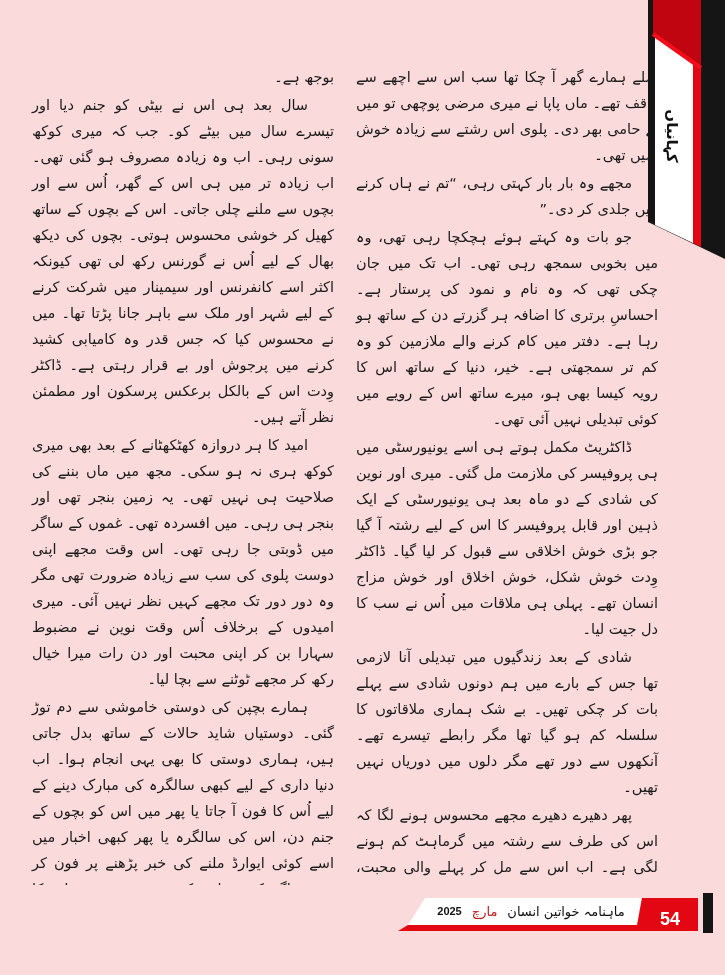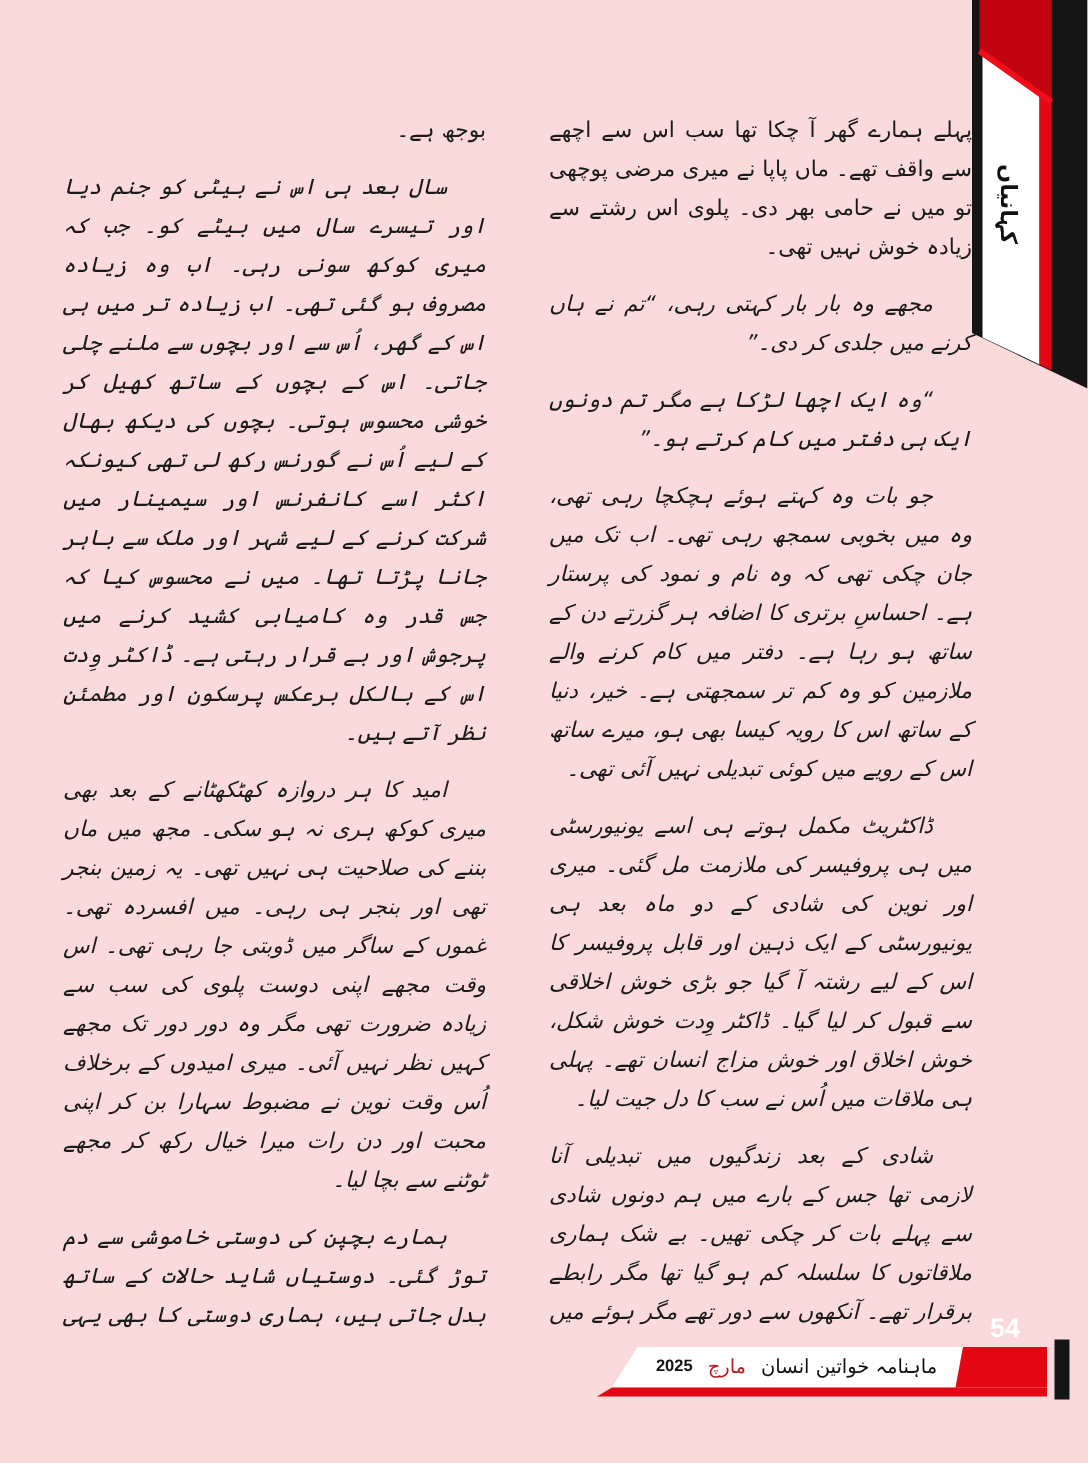--- a/index.html
+++ b/index.html
@@ -11,26 +11,26 @@
   }
   
   .page{position:absolute;inset:0;}
   .columns{
     position:absolute;top:62px;right:65px;left:30px;bottom:90px;
     display:flex;flex-direction:row;gap:18px;direction:rtl;
     overflow:hidden;
   }
   .col{flex:1 1 0;overflow:hidden;}
   .col p{
-    margin:12px;padding:0;
+    margin:2px;padding:0;
     font-size:14.5px;line-height:26px;
     text-align:justify;direction:rtl;
     color:#1a1a1a;
   }
-  .col p.indent{text-indent:26px;font-style:italic;}
+  .col p.indent{text-indent:26px;}
   
   .corner{position:absolute;top:0;right:0;width:77px;height:262px;}
   .corner svg{display:block;}
   .tab-label{
     position:absolute;top:123px;left:632px;width:80px;height:26px;
     transform:rotate(90deg);
     text-align:center;font-size:15px;font-weight:bold;
     direction:rtl;color:#111;line-height:26px;
   }
   
@@ -40,39 +40,38 @@
     direction:rtl;display:flex;align-items:center;justify-content:center;
     gap:10px;white-space:nowrap;
   }
   .footer-text .mag{font-size:13px;color:#111;}
   .footer-text .month{font-size:13px;color:#b91c1c;}
   .footer-text .year{
     font-family:"Liberation Sans",sans-serif;
     font-size:11px;font-weight:bold;color:#111;direction:ltr;
   }
   .page-number{
-    position:absolute;left:642px;top:871px;width:56px;height:28px;
+    position:absolute;left:642px;top:905px;width:56px;height:28px;
     display:flex;align-items:center;justify-content:center;
     color:#fff;font-family:"Liberation Sans",sans-serif;
     font-size:18px;font-weight:bold;
   }
 </style>
 </head>
 <body>
 
 <div class="page">
 
   <div class="columns">
     <div class="col">
       <p>پہلے ہمارے گھر آ چکا تھا سب اس سے اچھے سے واقف تھے۔ ماں پاپا نے میری مرضی پوچھی تو میں نے حامی بھر دی۔ پلوی اس رشتے سے زیادہ خوش نہیں تھی۔</p>
       <p class="indent">مجھے وہ بار بار کہتی رہی، “تم نے ہاں کرنے میں جلدی کر دی۔”</p>
-      <p class="indent">“وہ ایک اچھا لڑکا ہے مگر تم دونوں ایک ہی دفتر میں کام کرتے ہو۔”</p>
       <p class="indent">جو بات وہ کہتے ہوئے ہچکچا رہی تھی، وہ میں بخوبی سمجھ رہی تھی۔ اب تک میں جان چکی تھی کہ وہ نام و نمود کی پرستار ہے۔ احساسِ برتری کا اضافہ ہر گزرتے دن کے ساتھ ہو رہا ہے۔ دفتر میں کام کرنے والے ملازمین کو وہ کم تر سمجھتی ہے۔ خیر، دنیا کے ساتھ اس کا رویہ کیسا بھی ہو، میرے ساتھ اس کے رویے میں کوئی تبدیلی نہیں آئی تھی۔</p>
       <p class="indent">ڈاکٹریٹ مکمل ہوتے ہی اسے یونیورسٹی میں ہی پروفیسر کی ملازمت مل گئی۔ میری اور نوین کی شادی کے دو ماہ بعد ہی یونیورسٹی کے ایک ذہین اور قابل پروفیسر کا اس کے لیے رشتہ آ گیا جو بڑی خوش اخلاقی سے قبول کر لیا گیا۔ ڈاکٹر وِدت خوش شکل، خوش اخلاق اور خوش مزاج انسان تھے۔ پہلی ہی ملاقات میں اُس نے سب کا دل جیت لیا۔</p>
-      <p class="indent">شادی کے بعد زندگیوں میں تبدیلی آنا لازمی تھا جس کے بارے میں ہم دونوں شادی سے پہلے بات کر چکی تھیں۔ بے شک ہماری ملاقاتوں کا سلسلہ کم ہو گیا تھا مگر رابطے برقرار تھے۔ آنکھوں سے دور تھے مگر ہوئے میں دوریاں نہیں تھیں۔</p>
+      <p class="indent">شادی کے بعد زندگیوں میں تبدیلی آنا لازمی تھا جس کے بارے میں ہم دونوں شادی سے پہلے بات کر چکی تھیں۔ بے شک ہماری ملاقاتوں کا سلسلہ کم ہو گیا تھا مگر رابطے تیسرے تھے۔ آنکھوں سے دور تھے مگر دلوں میں دوریاں نہیں تھیں۔</p>
       <p class="indent">پھر دھیرے دھیرے مجھے محسوس ہونے لگا کہ اس کی طرف سے رشتہ میں گرماہٹ کم ہونے لگی ہے۔ اب اس سے مل کر پہلے والی محبت، خوشی، اپنائیت محسوس نہیں ہوتی۔ دو تین مرتبہ میں نے اس کا گلہ بھی کیا۔ یہ بھی پوچھا کہ ڈاکٹر وِدت سے رشتوں میں کشیدگی تو نہیں؟ مگر اس نے ہر بار ایک ہی جواب دیا کہ ڈاکٹر وِدت اس کا پورا خیال رکھتے ہیں بس زندگی میں مصروفیت بہت بڑھ گئی ہے۔ کام کا بہت</p>
     </div>
     <div class="col">
       <p>بوجھ ہے۔</p>
       <p class="indent">سال بعد ہی اس نے بیٹی کو جنم دیا اور تیسرے سال میں بیٹے کو۔ جب کہ میری کوکھ سونی رہی۔ اب وہ زیادہ مصروف ہو گئی تھی۔ اب زیادہ تر میں ہی اس کے گھر، اُس سے اور بچوں سے ملنے چلی جاتی۔ اس کے بچوں کے ساتھ کھیل کر خوشی محسوس ہوتی۔ بچوں کی دیکھ بھال کے لیے اُس نے گورنس رکھ لی تھی کیونکہ اکثر اسے کانفرنس اور سیمینار میں شرکت کرنے کے لیے شہر اور ملک سے باہر جانا پڑتا تھا۔ میں نے محسوس کیا کہ جس قدر وہ کامیابی کشید کرنے میں پرجوش اور بے قرار رہتی ہے۔ ڈاکٹر وِدت اس کے بالکل برعکس پرسکون اور مطمئن نظر آتے ہیں۔</p>
       <p class="indent">امید کا ہر دروازہ کھٹکھٹانے کے بعد بھی میری کوکھ ہری نہ ہو سکی۔ مجھ میں ماں بننے کی صلاحیت ہی نہیں تھی۔ یہ زمین بنجر تھی اور بنجر ہی رہی۔ میں افسردہ تھی۔ غموں کے ساگر میں ڈوبتی جا رہی تھی۔ اس وقت مجھے اپنی دوست پلوی کی سب سے زیادہ ضرورت تھی مگر وہ دور دور تک مجھے کہیں نظر نہیں آئی۔ میری امیدوں کے برخلاف اُس وقت نوین نے مضبوط سہارا بن کر اپنی محبت اور دن رات میرا خیال رکھ کر مجھے ٹوٹنے سے بچا لیا۔</p>
       <p class="indent">ہمارے بچپن کی دوستی خاموشی سے دم توڑ گئی۔ دوستیاں شاید حالات کے ساتھ بدل جاتی ہیں، ہماری دوستی کا بھی یہی انجام ہوا۔ اب دنیا داری کے لیے کبھی سالگرہ کی مبارک دینے کے لیے اُس کا فون آ جاتا یا پھر میں اس کو بچوں کے جنم دن، اس کی سالگرہ یا پھر کبھی اخبار میں اسے کوئی ایوارڈ ملنے کی خبر پڑھنے پر فون کر دیتی۔ اگر کبھی باہر کسی تقریب میں ملنے کا اتفاق ہو جاتا تو ہم ایسے ہی ملتے جیسے کبھی کوئی دوری ہمارے بیچ آئی نہ ہو۔</p>
 
     </div>
   </div>

